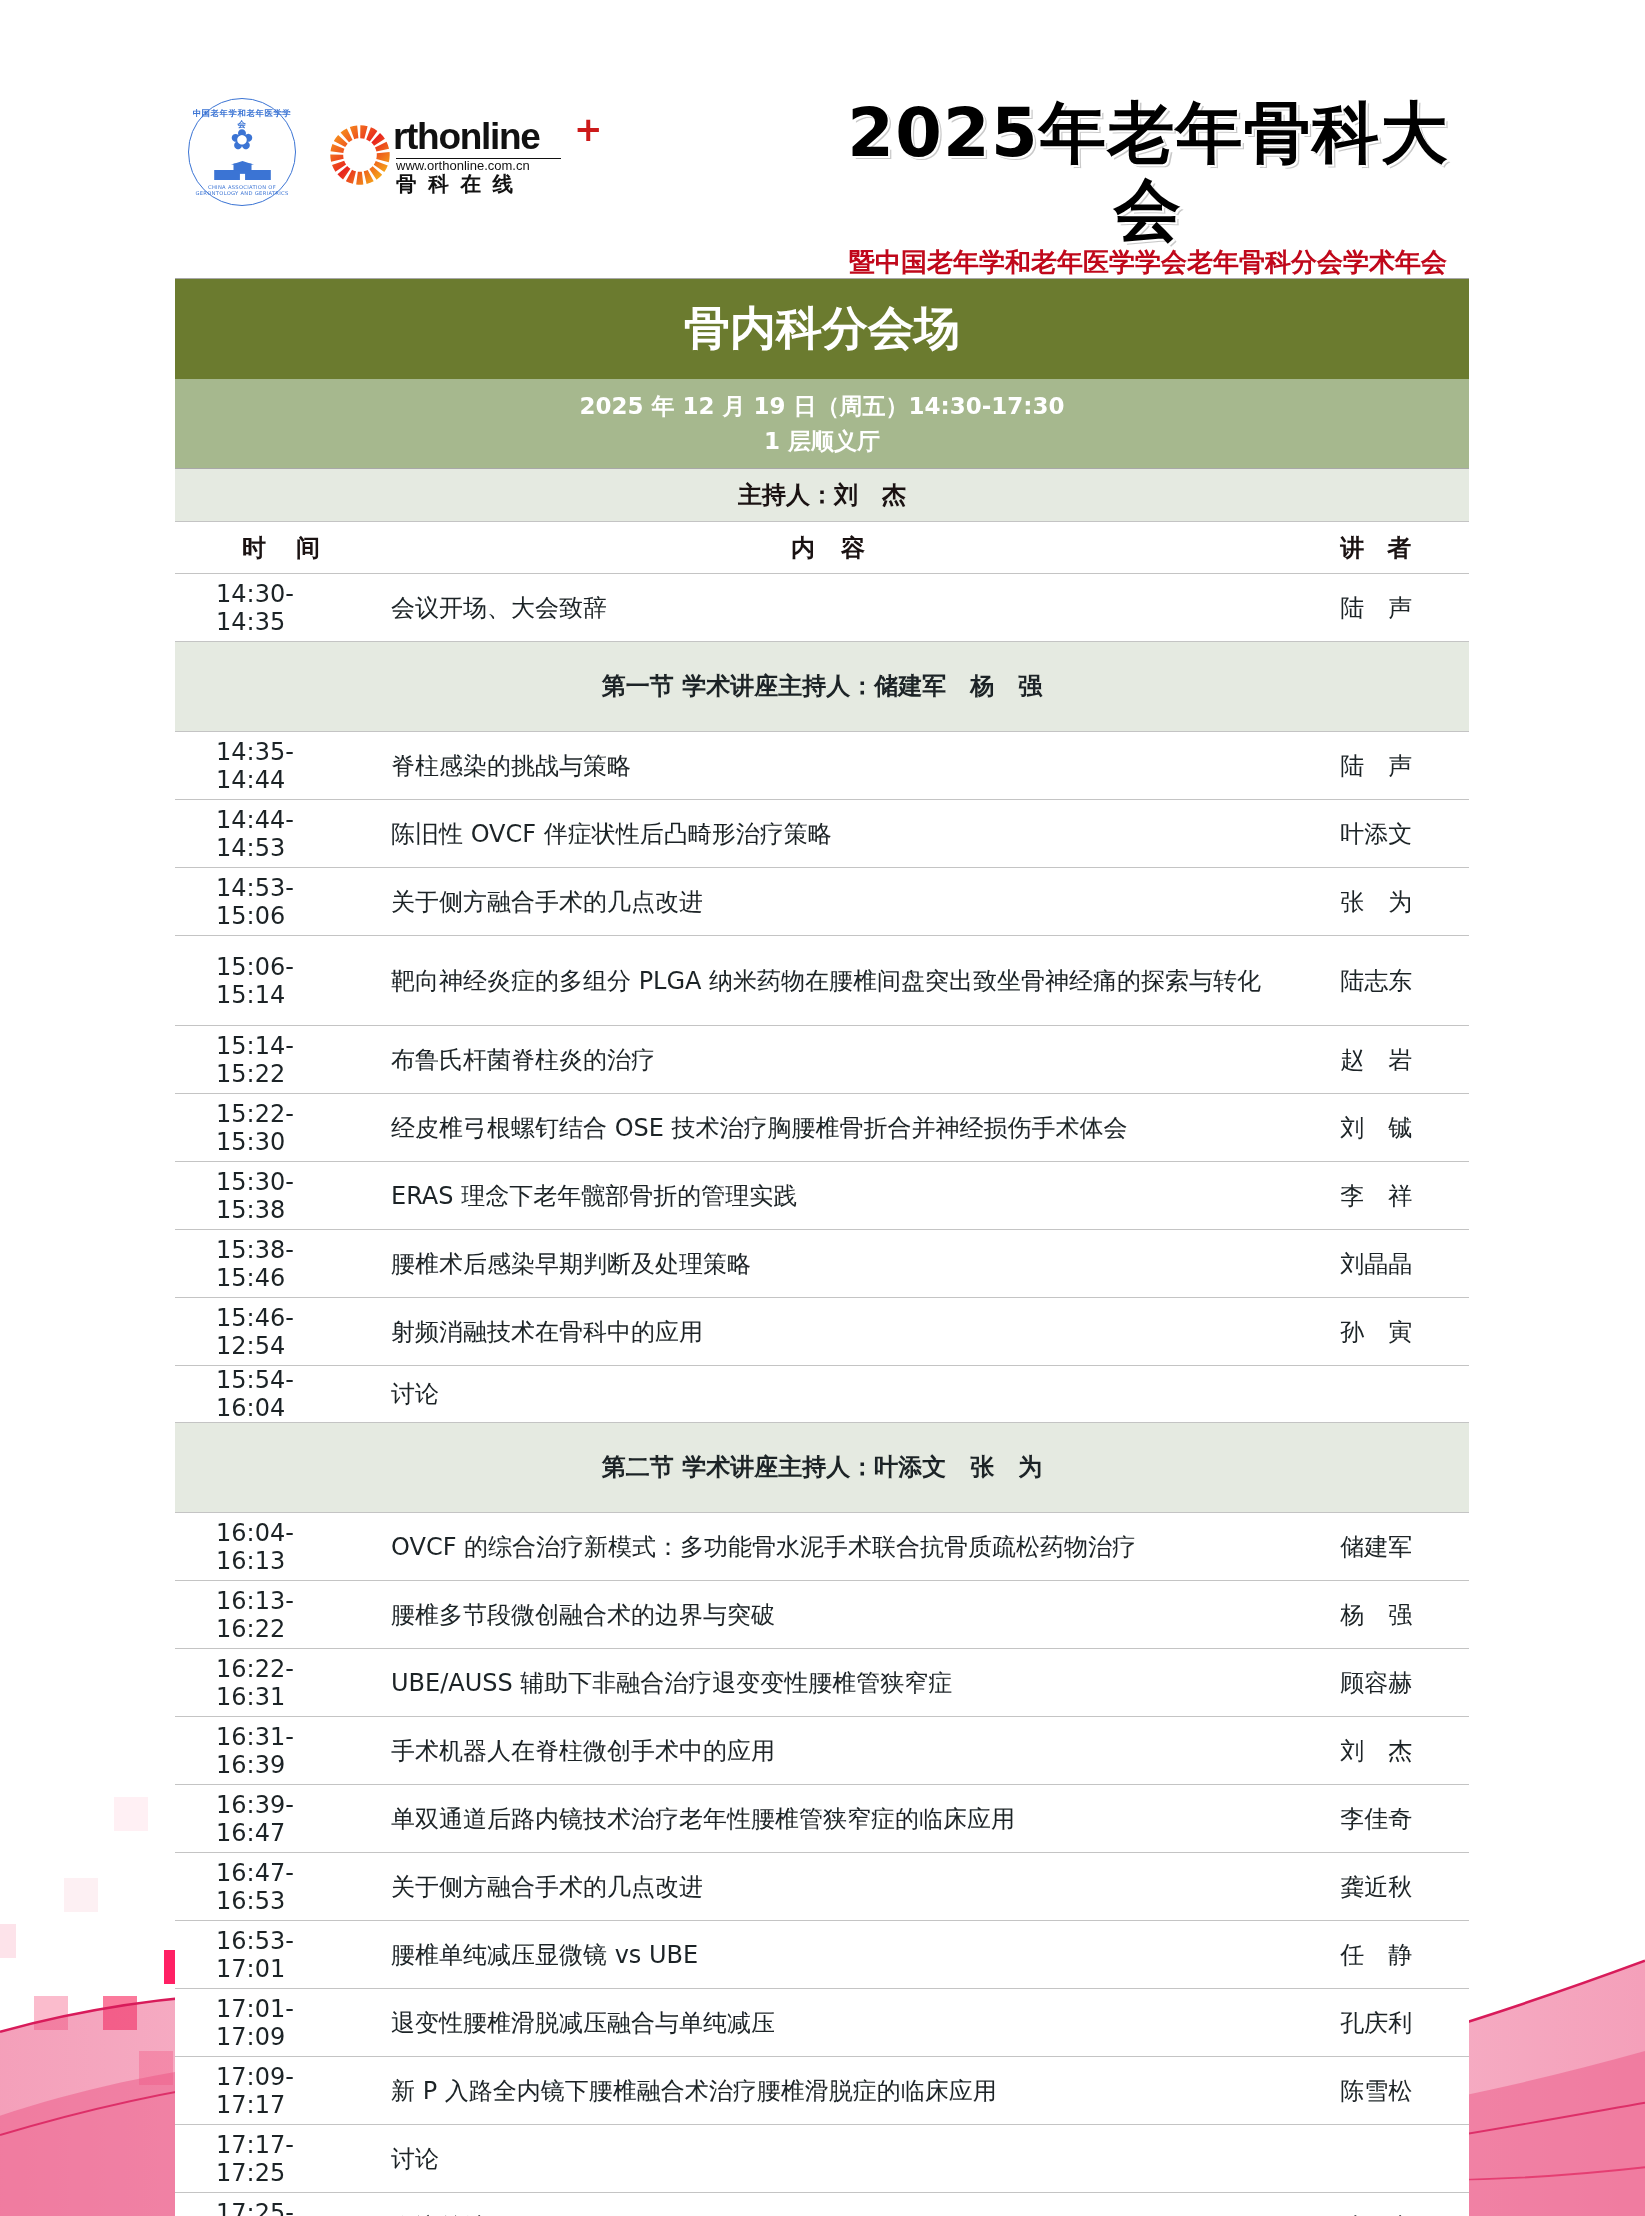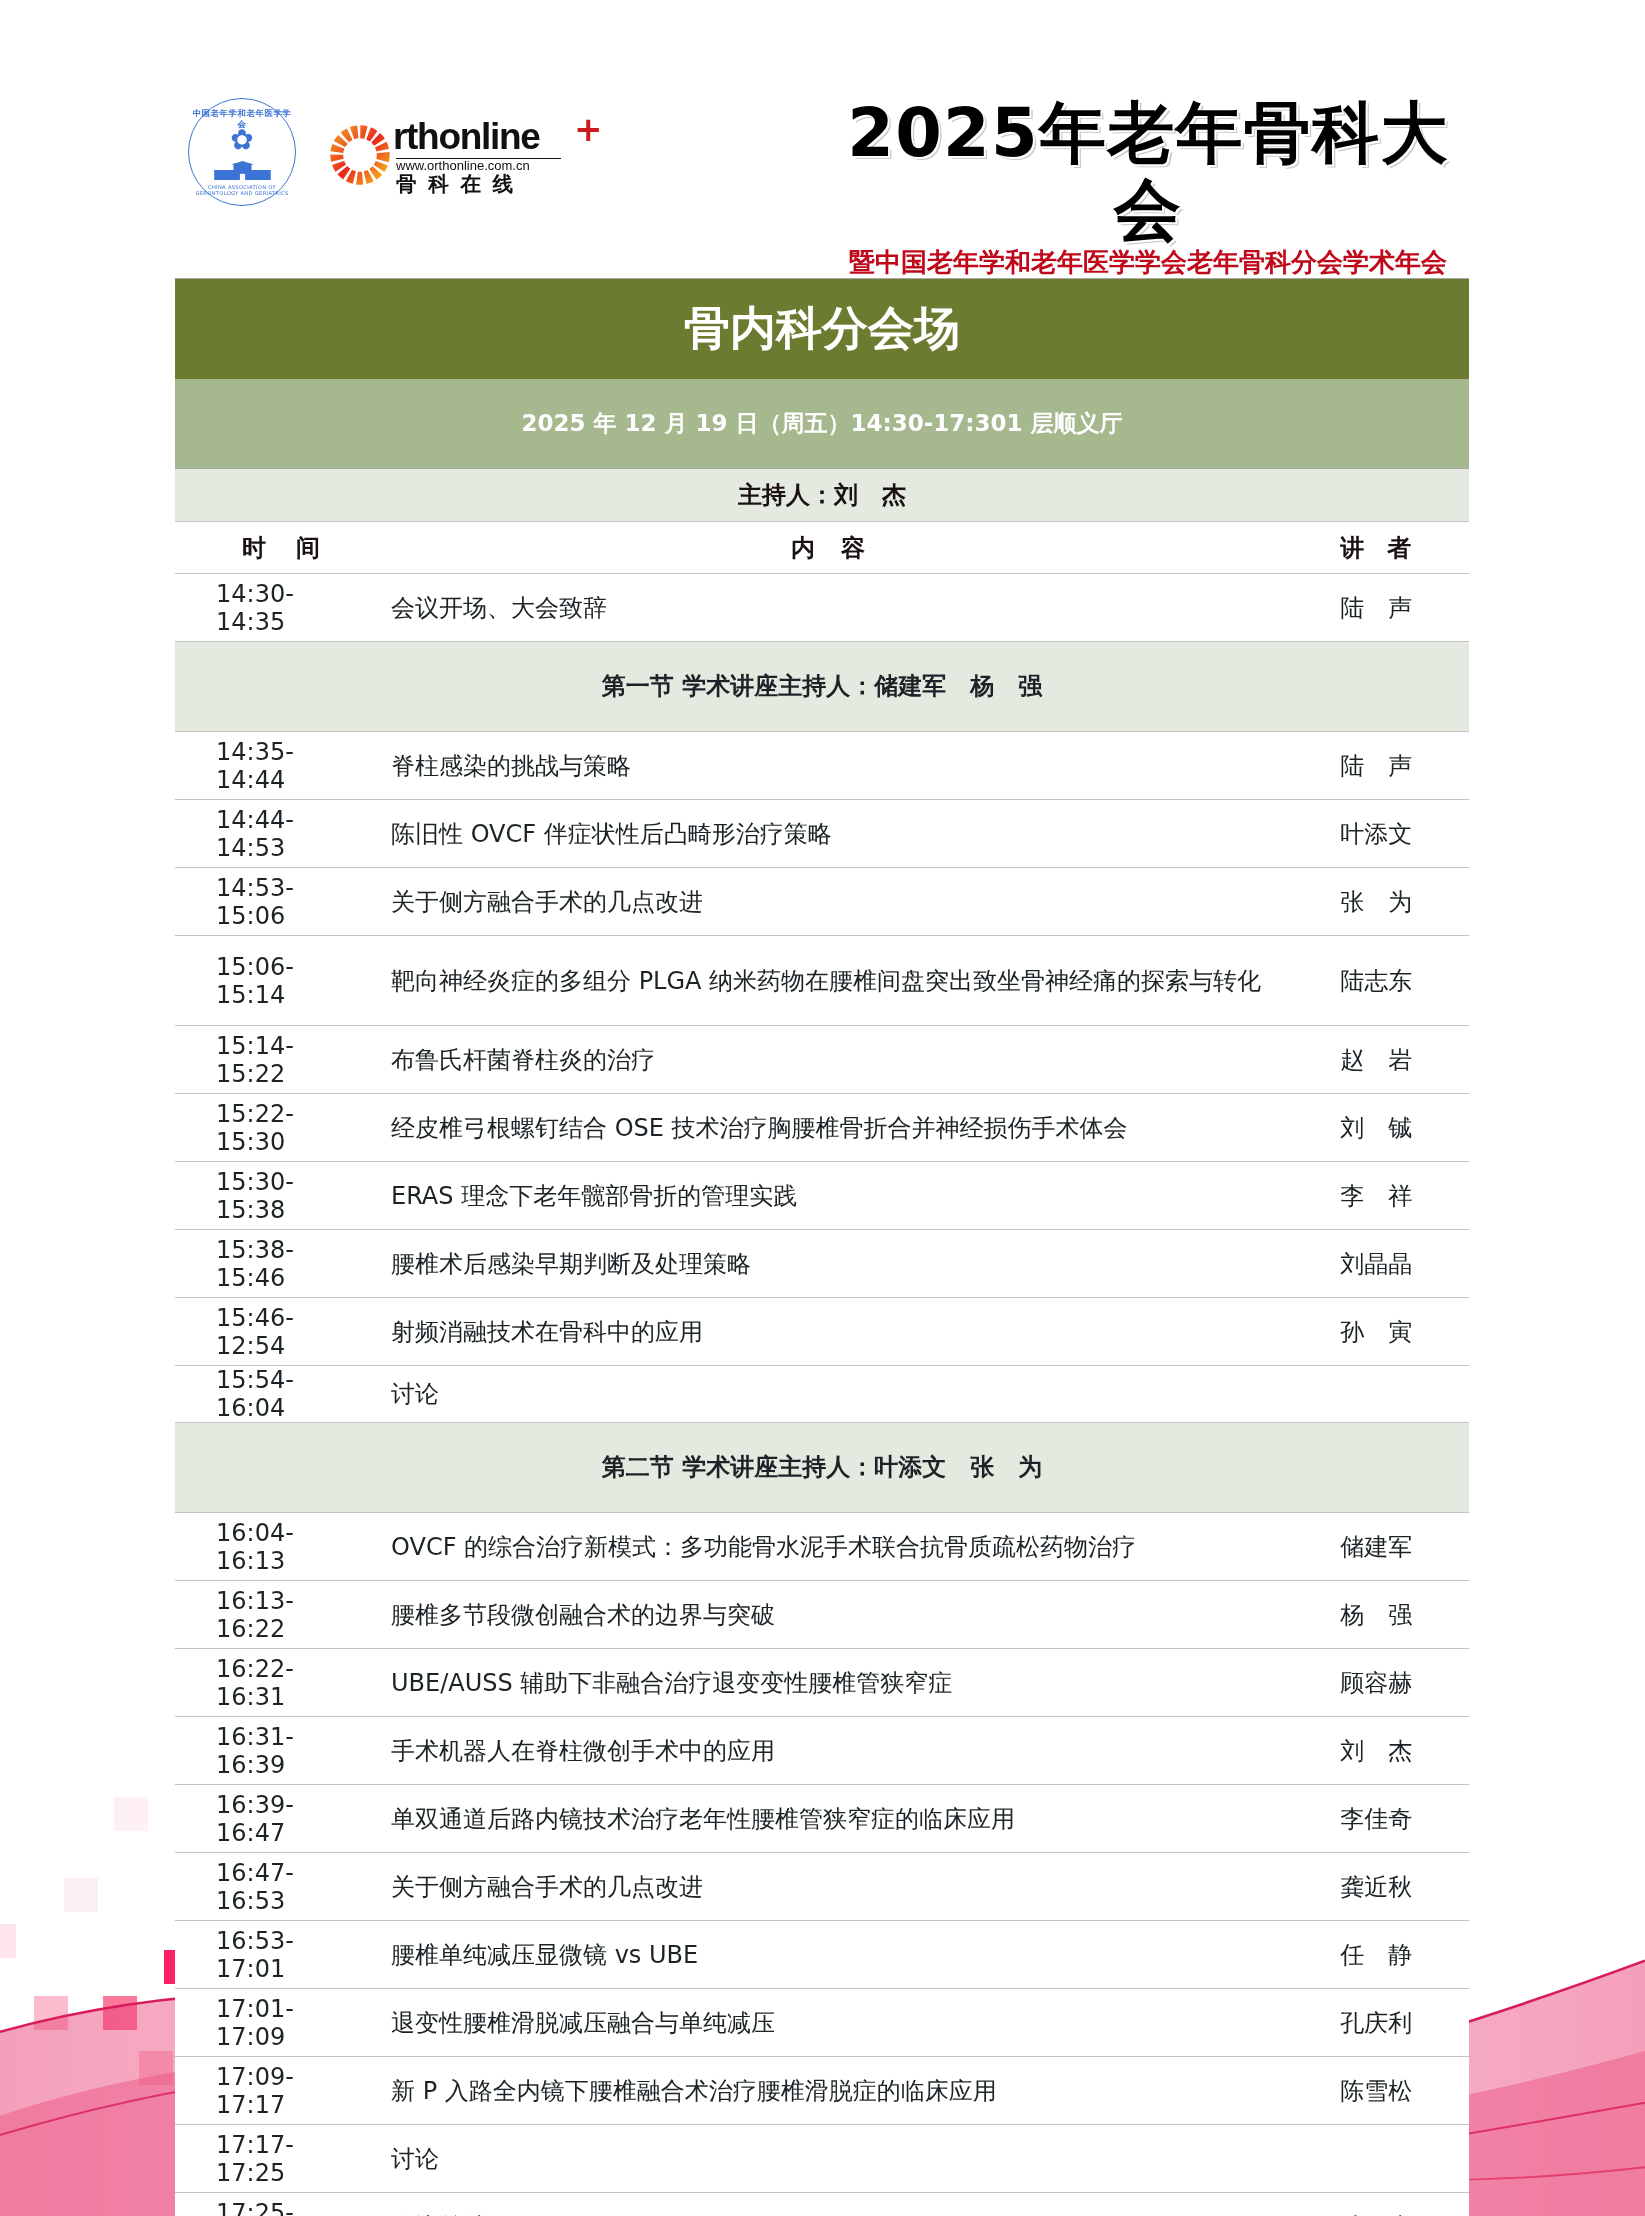--- a/index.html
+++ b/index.html
@@ -22,21 +22,21 @@
   .orth-cn { position:absolute; left:67px; top:58px; font-size:20.6px; font-weight:bold; color:#111; letter-spacing:11.6px; line-height:23px; }
 
   .conf-title { left:819px; top:95px; width:658px; text-align:center; }
   .conf-title .main { font-family:"DejaVu Sans", sans-serif; font-weight:bold; font-size:67px; line-height:77px; color:#000000;
         text-shadow: 1.9px 1.9px 0 #ffffff, 3.2px 3.2px 0 #c9c9c9; letter-spacing:1.3px; }
   .conf-title .sub { font-weight:bold; font-size:26px; line-height:32px; color:#c0081b; letter-spacing:0px; margin-top:-2.6px; }
 
   
   .table { left:175px; top:266px; width:1294px;margin-top:12px; }
   .title-bar { height:101px; background:#6b7b2f; color:#fff; font-weight:bold; font-size:46px; display:flex; align-items:center; justify-content:center; border-top:1.3px solid #a8a8a8; box-sizing:border-box; }
-  .sub-bar { height:90px; background:#a6b88e; color:#fff; font-weight:bold; font-size:23px; line-height:35px; display:flex; flex-direction:row; align-items:center; justify-content:center; border-bottom:1.9px solid #a8a8a8; box-sizing:border-box; }
+  .sub-bar { height:90px; background:#a6b88e; color:#fff; font-weight:bold; font-size:23px; line-height:35px; display:flex; flex-direction:column; align-items:center; justify-content:center; border-bottom:1.9px solid #a8a8a8; box-sizing:border-box; }
   .row { display:flex; align-items:center; border-bottom:1.9px solid #c4c4c4; box-sizing:border-box; font-size:24px; }
   .row.head { height:52px; font-weight:bold; color:#1a1212; }
   .row.host { height:53px; background:#e5eae1; justify-content:center; font-weight:bold; color:#1a1212; }
   .row.section { height:90px; background:#e5eae1; flex-direction:row; justify-content:center; font-weight:bold; line-height:37px;text-align:center; }
   .row.item { height:68px; background:#ffffff; }
   .row.item.tall { height:90px; }
   .row.item.disc { height:57px; }
   .c-time { width:186px; padding-left:41px; box-sizing:border-box; flex:none; }
   .c-topic { flex:1; padding-left:30px; padding-right:52px; box-sizing:border-box; line-height:36px; }
   .c-speaker { width:148px; flex:none; text-align:left; padding-left:19.3px; box-sizing:border-box; letter-spacing:0px; }

